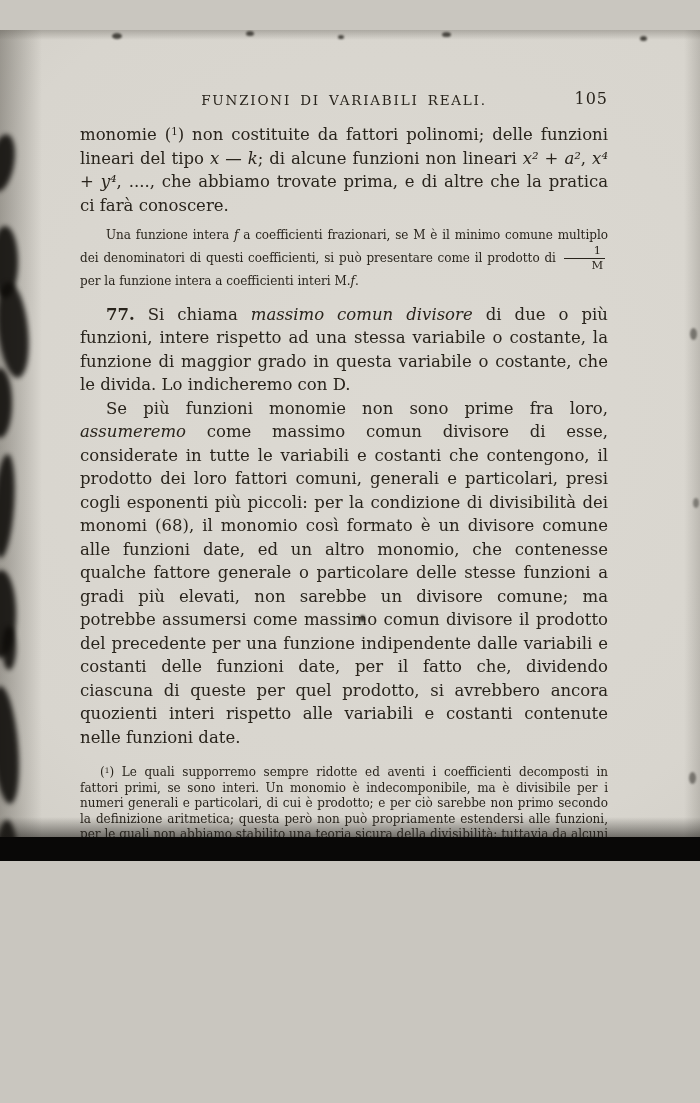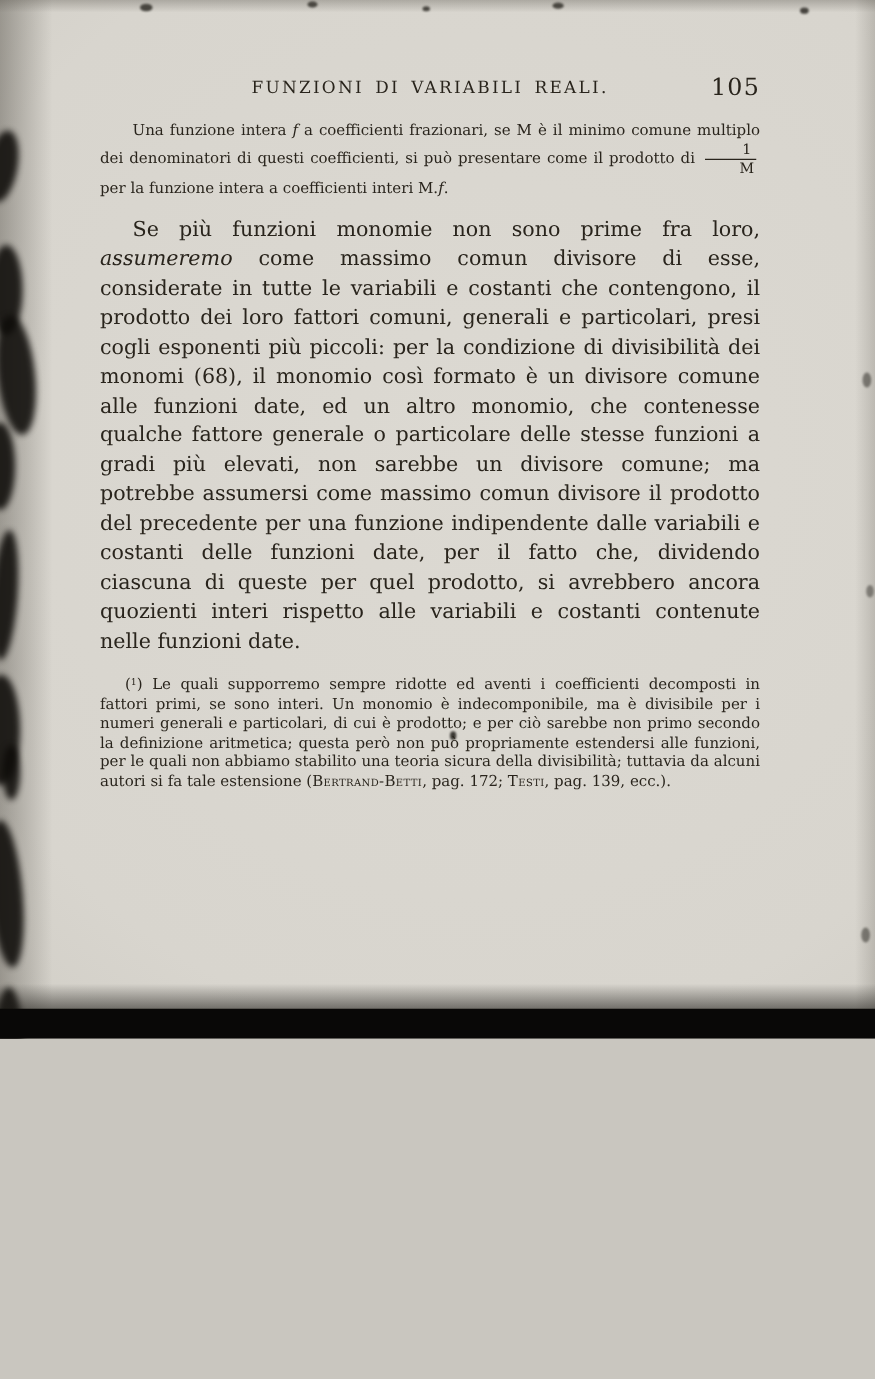--- a/index.html
+++ b/index.html
@@ -7,20 +7,21 @@
   body {
     width: 700px; height: 1103px; overflow: hidden;
     background: #c9c6bf;
     font-family: "DejaVu Serif", "Liberation Serif", serif;
   }
   .page {
     position: relative; width: 700px; height: 831px; overflow: hidden;
     color: #29241c;
     background: radial-gradient(ellipse 120% 100% at 55% 45%,
       #dcd9d2 0%, #d8d5ce 55%, #cbc8c0 85%, #b9b6ae 100%);
+    margin-top: 30px;
   }
 
   
   .edge-shade {
     position: absolute; left: 0; top: 0; bottom: 0; width: 42px;
     background: linear-gradient(to right, rgba(58,54,46,.38), rgba(58,54,46,0));
   }
   .edge-shade-right {
     position: absolute; right: 0; top: 0; bottom: 0; width: 16px;
     background: linear-gradient(to left, rgba(58,54,46,.18), rgba(58,54,46,0));
@@ -69,21 +70,21 @@
 
   
   .content { position: absolute; left: 80px; top: 62px; width: 528px; }
   .running-head { position: relative; height: 24px; margin-bottom: 7px; }
   .running-title {
     position: absolute; left: 0; right: 0; text-align: center;
     font-size: 13.5px; letter-spacing: 1.8px; word-spacing: 3px;
   }
   .page-number {
     position: absolute; right: 0; top: -3px;
-    font-size: 19px; letter-spacing: 1px;
+    font-size: 16px; letter-spacing: 1px;
   }
   .text-block {
     font-size: 16.5px; line-height: 23.5px; text-align: justify;
     hyphens: auto;
   }
   .text-block p, .footnote-block p { margin: 0; }
   .p-first  { text-indent: 0; }
   .p-indent { text-indent: 26px; }
   .p-gap    { margin-top: 11px !important; }
   .p-small  {
@@ -143,21 +144,23 @@
     <div class="speck s9"></div>
   </div>
 
   <div class="content">
     <div class="running-head">
       <div class="running-title">FUNZIONI DI VARIABILI REALI.</div>
       <div class="page-number">105</div>
     </div>
 
     <div class="text-block">
+        <p class="p-first">monomie (<sup>1</sup>) non costituite da fattori polinomi; delle funzioni lineari del tipo <i>x — k</i>; di alcune funzioni non lineari <i>x² + a²</i>, <i>x⁴ + y⁴</i>, ...., che abbiamo trovate prima, e di altre che la pratica ci farà conoscere.</p>
         <p class="p-small">Una funzione intera <i>f</i> a coefficienti frazionari, se M è il minimo comune multiplo dei denominatori di questi coefficienti, si può presentare come il prodotto di <span class="frac"><span class="num">1</span><span class="den">M</span></span> per la funzione intera a coefficienti interi M.<i>f</i>.</p>
+        <p class="p-indent p-gap"><b>77.</b> Si chiama <i>massimo comun divisore</i> di due o più funzioni, intere rispetto ad una stessa variabile o costante, la funzione di maggior grado in questa variabile o costante, che le divida. Lo indicheremo con D.</p>
         <p class="p-indent">Se più funzioni monomie non sono prime fra loro, <i>assumeremo</i> come massimo comun divisore di esse, considerate in tutte le variabili e costanti che contengono, il prodotto dei loro fattori comuni, generali e particolari, presi cogli esponenti più piccoli: per la condizione di divisibilità dei monomi (68), il monomio così formato è un divisore comune alle funzioni date, ed un altro monomio, che contenesse qualche fattore generale o particolare delle stesse funzioni a gradi più elevati, non sarebbe un divisore comune; ma potrebbe assumersi come massimo comun divisore il prodotto del precedente per una funzione indipendente dalle variabili e costanti delle funzioni date, per il fatto che, dividendo ciascuna di queste per quel prodotto, si avrebbero ancora quozienti interi rispetto alle variabili e costanti contenute nelle funzioni date.</p>
       </div>
 
     <div class="footnote-block">
         <p class="p-foot">(<sup>1</sup>) Le quali supporremo sempre ridotte ed aventi i coefficienti decomposti in fattori primi, se sono interi. Un monomio è indecomponibile, ma è divisibile per i numeri generali e particolari, di cui è prodotto; e per ciò sarebbe non primo secondo la definizione aritmetica; questa però non può propriamente estendersi alle funzioni, per le quali non abbiamo stabilito una teoria sicura della divisibilità; tuttavia da alcuni autori si fa tale estensione (<span class="sc">Bertrand-Betti</span>, pag. 172; <span class="sc">Testi</span>, pag. 139, ecc.).</p>
       </div>
   </div>
 
   <div class="top-fade"></div>
   <div class="bottom-fade"></div>

